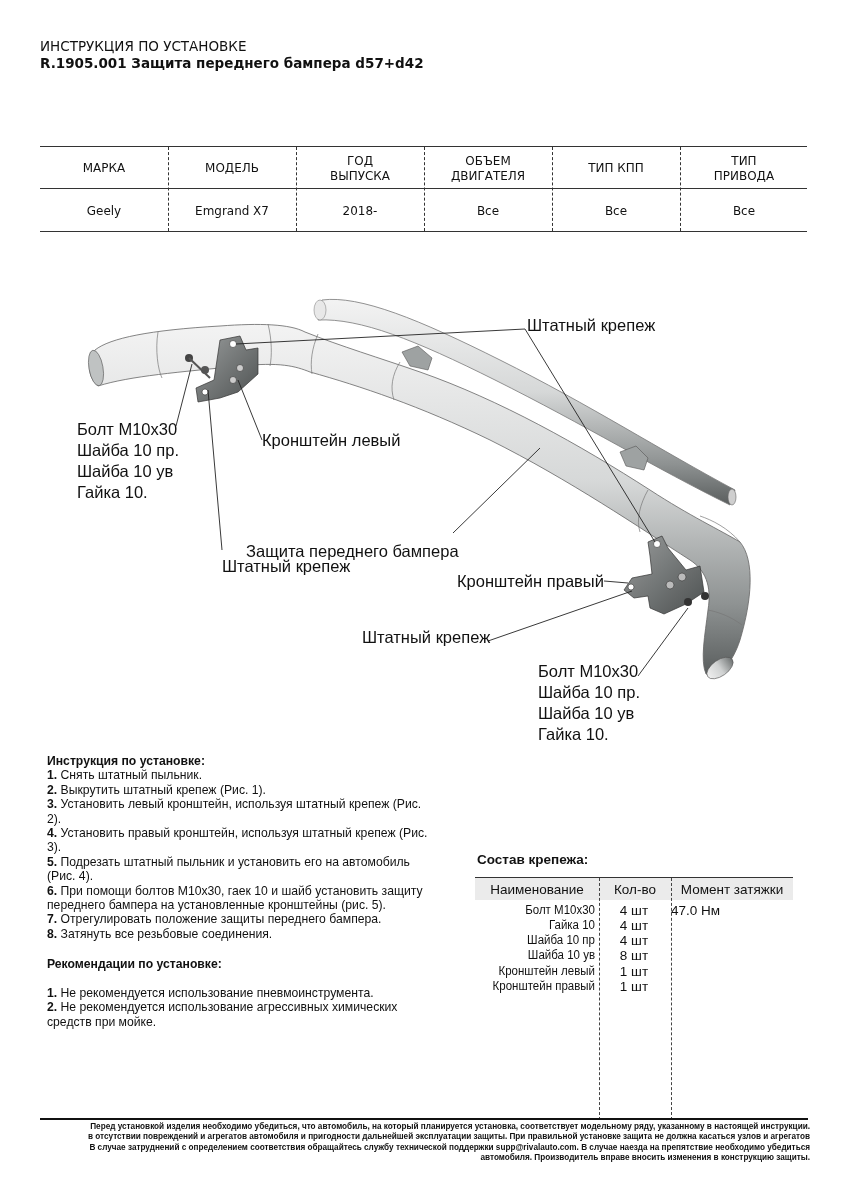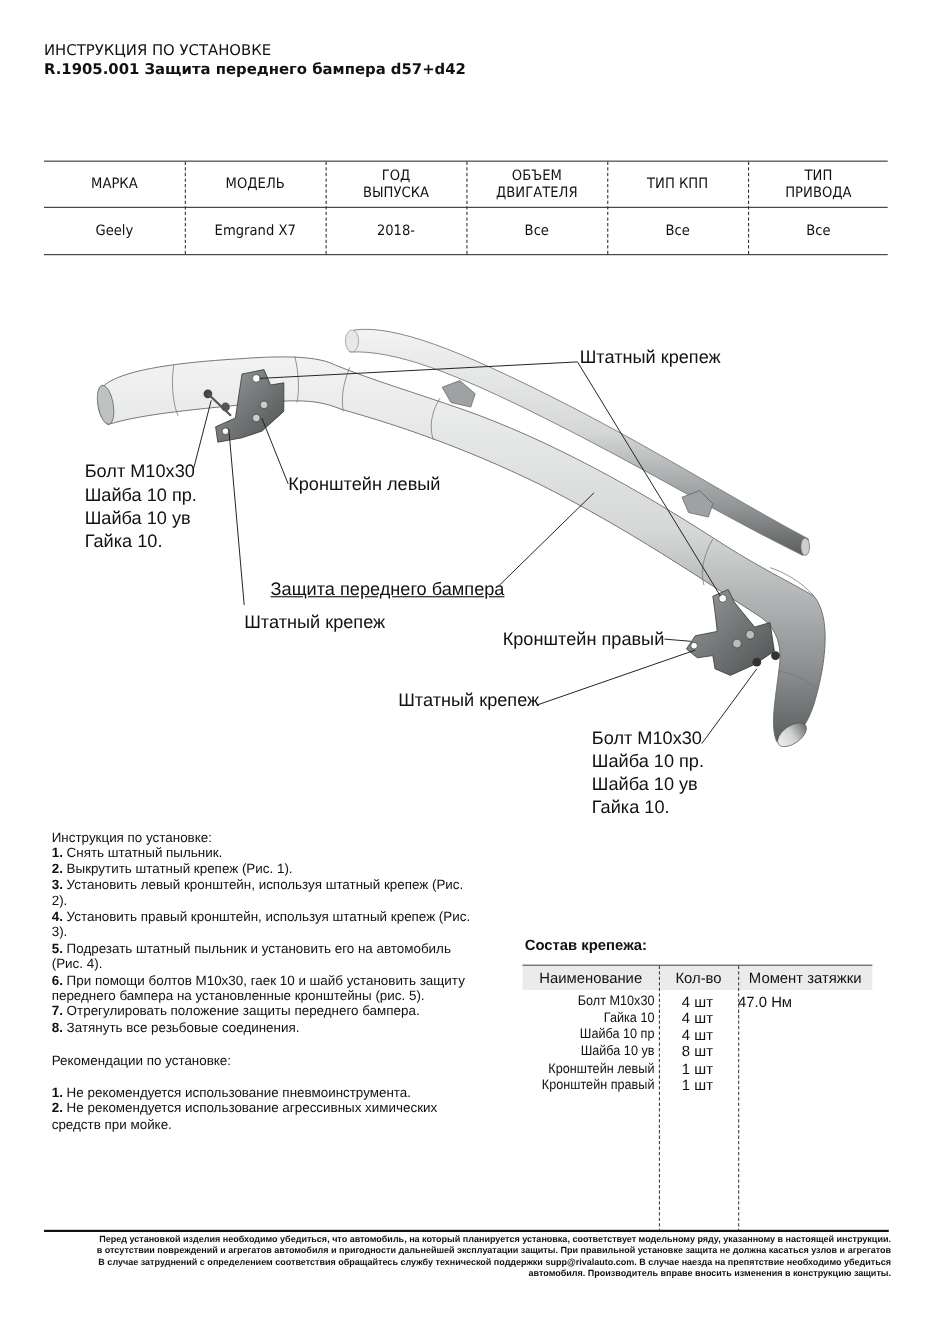--- a/index.html
+++ b/index.html
@@ -15,21 +15,21 @@
   .vt .sep { position: absolute; top: 0; height: 84px; border-left: 1.2px dashed #333; }
   .vt .hcell { position: absolute; top: 0; height: 41px; left: 0; right: 0; display: flex; align-items: center; justify-content: center; text-align: center; font-size: 13px; line-height: 15px; font-family: "DejaVu Sans", sans-serif; transform: scaleX(0.92); }
   .vt .vcell { position: absolute; top: 42px; height: 42px; left: 0; right: 0; display: flex; align-items: center; justify-content: center; font-size: 13px; font-family: "DejaVu Sans", sans-serif; transform: scaleX(0.92); }
 
   
   .drawing { left: 0; top: 280px; width: 848px; height: 480px; }
   .callout { position: absolute; font-family: "Liberation Sans", sans-serif; font-size: 16.5px; line-height: 21px; color: #111; white-space: nowrap; }
 
   
   .instr { left: 47px; top: 754px; width: 390px; font-family: "Liberation Sans", sans-serif; font-size: 12.2px; line-height: 14.4px; }
-  .instr .h { font-weight: normal; }
+  .instr .h { font-weight: bold; }
   .instr .step b { font-weight: bold; }
   .instr .gap { height: 16px; }
   .instr .gap2 { height: 14px; }
 
   
   .fast-title { left: 477px; top: 852px; font-family: "Liberation Sans", sans-serif; font-size: 13.5px; font-weight: bold; }
   .ft { left: 475px; top: 877px; width: 318px; height: 242px; border-top: 1.5px solid #333; }
   .ft .hdr { position: absolute; left: 0; right: 0; top: 0; height: 22px; background: #ebebeb; }
   .ft .sep { position: absolute; top: 0; bottom: 0; border-left: 1.3px dashed #444; }
   .ft .hc { position: absolute; top: 2px; height: 20px; font-family: "Liberation Sans", sans-serif; font-size: 13.5px; line-height: 20px; text-align: center; }
@@ -178,21 +178,21 @@
   </svg>
 
   <div class="callout" style="left:527px; top:35px;">Штатный крепеж</div>
   <div class="callout" style="left:77px; top:139px;">
     <div>Болт М10х30</div>
     <div>Шайба 10 пр.</div>
     <div>Шайба 10 ув</div>
     <div>Гайка 10.</div>
   </div>
   <div class="callout" style="left:262px; top:150px;">Кронштейн левый</div>
-  <div class="callout" style="left:246px; top:246px;text-decoration:underline;">Защита переднего бампера</div>
+  <div class="callout" style="left:246px; top:261px;">Защита переднего бампера</div>
   <div class="callout" style="left:222px; top:276px;">Штатный крепеж</div>
   <div class="callout" style="left:457px; top:291px;">Кронштейн правый</div>
   <div class="callout" style="left:362px; top:347px;">Штатный крепеж</div>
   <div class="callout" style="left:538px; top:381px;">
     <div>Болт М10х30</div>
     <div>Шайба 10 пр.</div>
     <div>Шайба 10 ув</div>
     <div>Гайка 10.</div>
   </div>
 </div>

